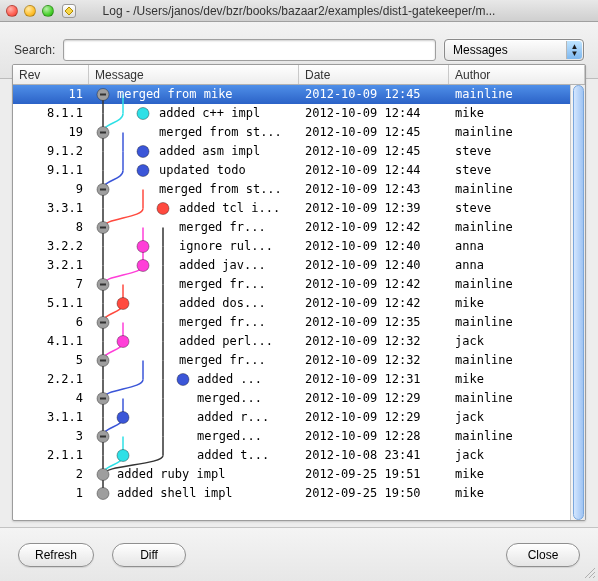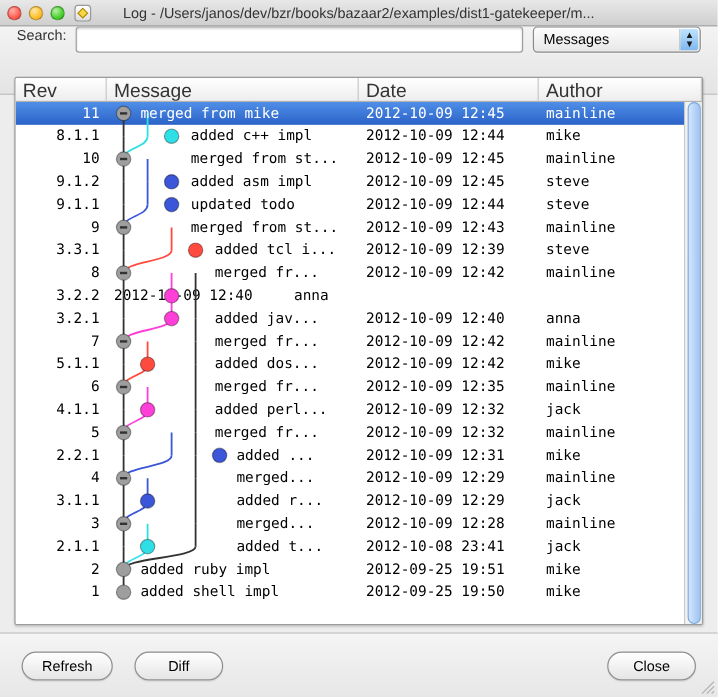--- a/index.html
+++ b/index.html
@@ -24,21 +24,21 @@
   .traffic { display:flex; gap:6px; align-items:center; }
   .tl { width:12px; height:12px; border-radius:50%; border:1px solid rgba(0,0,0,.25); }
   .tl.red { background: radial-gradient(circle at 35% 30%, #ffb3ab, #ff5f52 60%, #e33e32); }
   .tl.yel { background: radial-gradient(circle at 35% 30%, #ffe9a8, #ffc02e 60%, #e3a116); }
   .tl.grn { background: radial-gradient(circle at 35% 30%, #b9f0a8, #4ad12e 60%, #28a516); }
   .proxy { margin-left:8px; width:14px; height:14px; border-radius:3px; background: linear-gradient(#fff,#ddd); border:1px solid #999; display:flex; align-items:center; justify-content:center;}
   .proxy svg { display:block; }
   .wtitle { position:absolute; left:0; right:0; text-align:center; font-size:12px; color:#333; pointer-events:none; white-space:nowrap; overflow:hidden; text-overflow:ellipsis; padding:0 80px 0 80px;}
   .toolbar {
     height: 57px;
-    display:flex; align-items:flex-start;
+    display:flex; align-items:center;
     padding: 0 14px;
     gap: 8px;
     border-bottom: 1px solid #bcbcbc;
     background: linear-gradient(#f3f3f3,#e4e4e4);
   }
   .toolbar label { color:#333; }
   .search-input {
     flex: 1 1 auto;
     height: 22px;
     border: 1px solid #9f9f9f;
@@ -67,21 +67,21 @@
     background:#fff;
     border-radius:2px;
     box-shadow: inset 0 0 0 1px rgba(255,255,255,.5), 0 1px 2px rgba(0,0,0,.15);
     overflow:hidden;
   }
   .columns {
     display:flex;
     height: 20px;
     background: linear-gradient(#ffffff, #ededed);
     border-bottom: 1px solid #b2b2b2;
-    font-size:16px; color:#333;justify-content:space-between;
+    font-size:12px; color:#333;justify-content:space-between;
   }
   .columns div { border-right:1px solid #c9c9c9; padding: 3px 6px; white-space:nowrap; overflow:hidden; }
   .col-rev  { width: 76px; }
   .col-msg  { width: 210px; }
   .col-date { width: 150px; }
   .col-auth { flex:1 1 auto; border-right:none; }
   .rows { position:absolute; top:20px; left:0; right:15px; bottom:0; overflow:hidden; }
   .row { display:flex; height:19px; align-items:center; font-family: "Menlo","Consolas",monospace; font-size:12px; }
   .row > div { padding: 0 6px; white-space:nowrap; overflow:hidden; text-overflow:ellipsis; height:19px; line-height:19px; }
   .row .c-rev  { width:76px; text-align:right; font-family:"Menlo",monospace;padding-left:11px;}
@@ -160,21 +160,21 @@
         <div class="c-date">2012-10-09 12:45</div>
         <div class="c-auth">mainline</div>
       </div>
       <div class="row">
         <div class="c-rev">8.1.1</div>
         <div class="c-msg"><span class="msgtext" style="margin-left: 70px;">added c++ impl</span></div>
         <div class="c-date">2012-10-09 12:44</div>
         <div class="c-auth">mike</div>
       </div>
       <div class="row">
-        <div class="c-rev">10</div>
+        <div class="c-rev">19</div>
         <div class="c-msg"><span class="msgtext" style="margin-left: 70px;">merged from st...</span></div>
         <div class="c-date">2012-10-09 12:45</div>
         <div class="c-auth">mainline</div>
       </div>
       <div class="row">
         <div class="c-rev">9.1.2</div>
         <div class="c-msg"><span class="msgtext" style="margin-left: 70px;">added asm impl</span></div>
         <div class="c-date">2012-10-09 12:45</div>
         <div class="c-auth">steve</div>
       </div>
@@ -197,20 +197,21 @@
         <div class="c-auth">steve</div>
       </div>
       <div class="row">
         <div class="c-rev">8</div>
         <div class="c-msg"><span class="msgtext" style="margin-left: 90px;">merged fr...</span></div>
         <div class="c-date">2012-10-09 12:42</div>
         <div class="c-auth">mainline</div>
       </div>
       <div class="row">
         <div class="c-rev">3.2.2</div>
+        <div class="c-msg"><span class="msgtext" style="margin-left: 90px;">ignore rul...</span></div>
         <div class="c-date">2012-10-09 12:40</div>
         <div class="c-auth">anna</div>
       </div>
       <div class="row">
         <div class="c-rev">3.2.1</div>
         <div class="c-msg"><span class="msgtext" style="margin-left: 90px;">added jav...</span></div>
         <div class="c-date">2012-10-09 12:40</div>
         <div class="c-auth">anna</div>
       </div>
       <div class="row">

